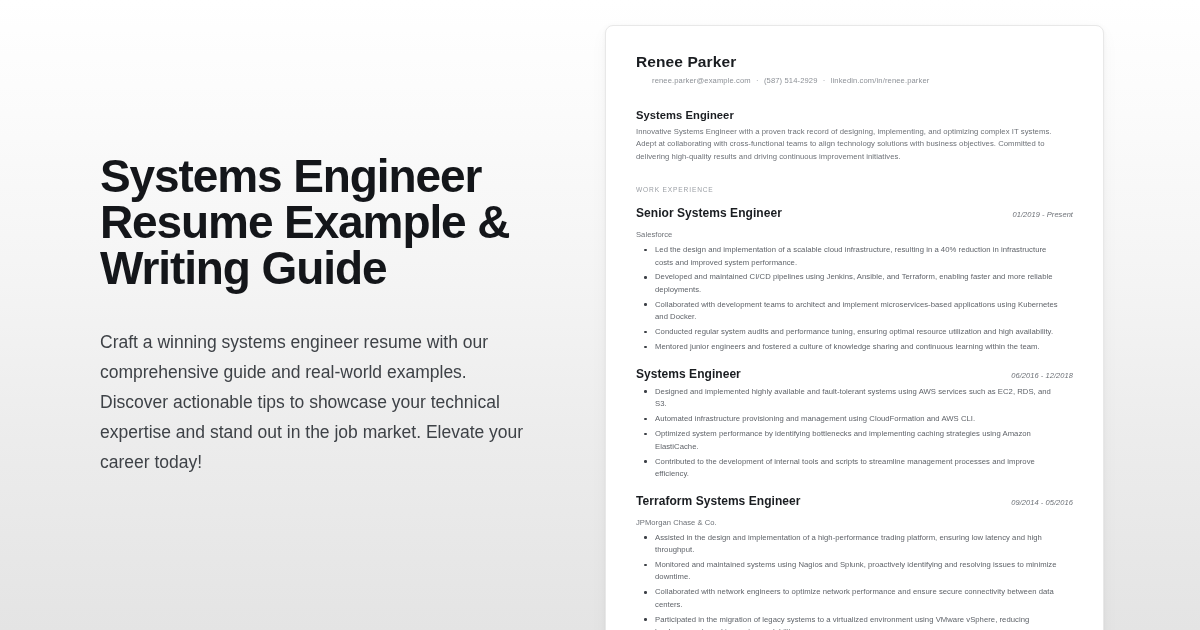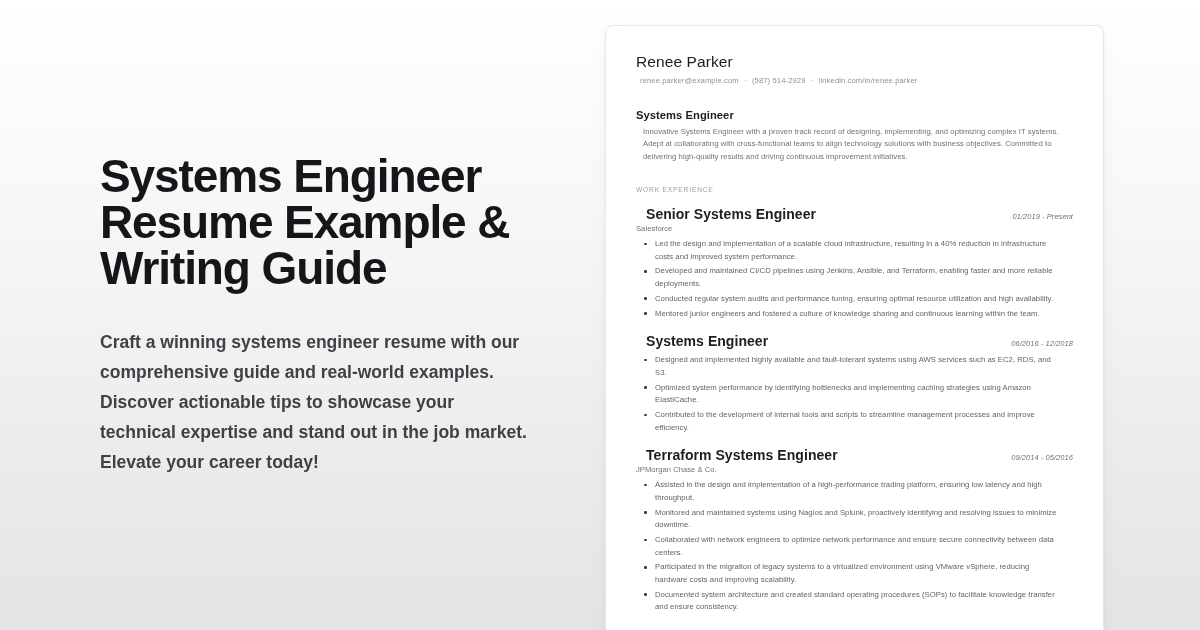--- a/index.html
+++ b/index.html
@@ -43,21 +43,21 @@
     color: #14161a;
     font-family: "Liberation Sans", sans-serif;
   }
   .promo-title span { display: block; }
   .promo-desc {
     margin: 36px 0 0 0;
     font-size: 17.5px;
     line-height: 1.72;
     color: #3e4247;
     max-width: 434px;
-    font-weight: 700;
+    font-weight: 400;
   }
 
   
   .resume-card {
     position: absolute;
     left: 605px;
     top: 25px;
     width: 499px;
     height: 640px;
     box-sizing: border-box;
@@ -65,45 +65,45 @@
     border: 1px solid #e8e8e8;
     border-radius: 8px;
     box-shadow: 0 1px 4px rgba(0,0,0,0.045), 0 6px 18px rgba(0,0,0,0.035);
     padding: 27px 30px 0 30px;
     overflow: hidden;
   }
 
   .res-name {
     margin: 0;
     font-size: 15.5px;
-    font-weight: 400;
+    font-weight: 700;
     color: #1a1d21;
     letter-spacing: 0.1px;
   }
   .res-contact {
-    margin: 5px 0 0 4px;
+    margin: 5px 0 0 16px;
     font-size: 7.6px;
     color: #8d9197;
     letter-spacing: 0.12px;
     line-height: 1.4;
   }
   .res-contact .sep {
     padding: 0 3px;
     color: #a7abb1;
   }
 
   .res-headline {
     margin: 22px 0 0 0;
     font-size: 11.2px;
     font-weight: 700;
     color: #1a1d21;
     letter-spacing: 0.05px;
   }
   .res-summary {
-    margin: 5px 0 0 7px;
+    margin: 5px 0 0 0;
     font-size: 7.7px;
     line-height: 1.62;
     color: #6d7177;
     letter-spacing: 0.05px;
   }
 
   .section-label {
     margin: 23px 0 0 0;
     font-size: 6.6px;
     font-weight: 400;
@@ -112,35 +112,34 @@
     text-transform: uppercase;
   }
 
   .job { margin-top: 13px; }
   .job-head {
     display: flex;
     align-items: baseline;
     justify-content: space-between;
   }
   .job-title {
-    font-size: 14px;
+    font-size: 12px;
     font-weight: 700;
     color: #1a1d21;
     letter-spacing: 0.05px;
-    margin-left: 10px;
   }
   .job-dates {
     font-size: 7.5px;
     color: #6d7177;
     white-space: nowrap;
     letter-spacing: 0.05px;
     font-style: italic;
   }
   .job-company {
-    margin-top: 2px;
+    margin-top: 10px;
     font-size: 7.6px;
     color: #6d7177;
     letter-spacing: 0.05px;
   }
   .job-bullets {
     margin: 5px 8px 0 0;
     padding: 0 0 0 19px;
     list-style: none;
   }
   .job-bullets li {
@@ -197,32 +196,34 @@
 
     <div class="job">
       <div class="job-head">
         <span class="job-title">Senior Systems Engineer</span>
         <span class="job-dates">01/2019 - Present</span>
       </div>
       <div class="job-company">Salesforce</div>
       <ul class="job-bullets">
         <li>Led the design and implementation of a scalable cloud infrastructure, resulting in a 40% reduction in infrastructure costs and improved system performance.</li>
         <li>Developed and maintained CI/CD pipelines using Jenkins, Ansible, and Terraform, enabling faster and more reliable deployments.</li>
+        <li>Collaborated with development teams to architect and implement microservices-based applications using Kubernetes and Docker.</li>
         <li>Conducted regular system audits and performance tuning, ensuring optimal resource utilization and high availability.</li>
         <li>Mentored junior engineers and fostered a culture of knowledge sharing and continuous learning within the team.</li>
       </ul>
     </div>
 
     <div class="job">
       <div class="job-head">
         <span class="job-title">Systems Engineer</span>
         <span class="job-dates">06/2016 - 12/2018</span>
       </div>
       <ul class="job-bullets">
         <li>Designed and implemented highly available and fault-tolerant systems using AWS services such as EC2, RDS, and S3.</li>
+        <li>Automated infrastructure provisioning and management using CloudFormation and AWS CLI.</li>
         <li>Optimized system performance by identifying bottlenecks and implementing caching strategies using Amazon ElastiCache.</li>
         <li>Contributed to the development of internal tools and scripts to streamline management processes and improve efficiency.</li>
       </ul>
     </div>
 
     <div class="job">
       <div class="job-head">
         <span class="job-title">Terraform Systems Engineer</span>
         <span class="job-dates">09/2014 - 05/2016</span>
       </div>

